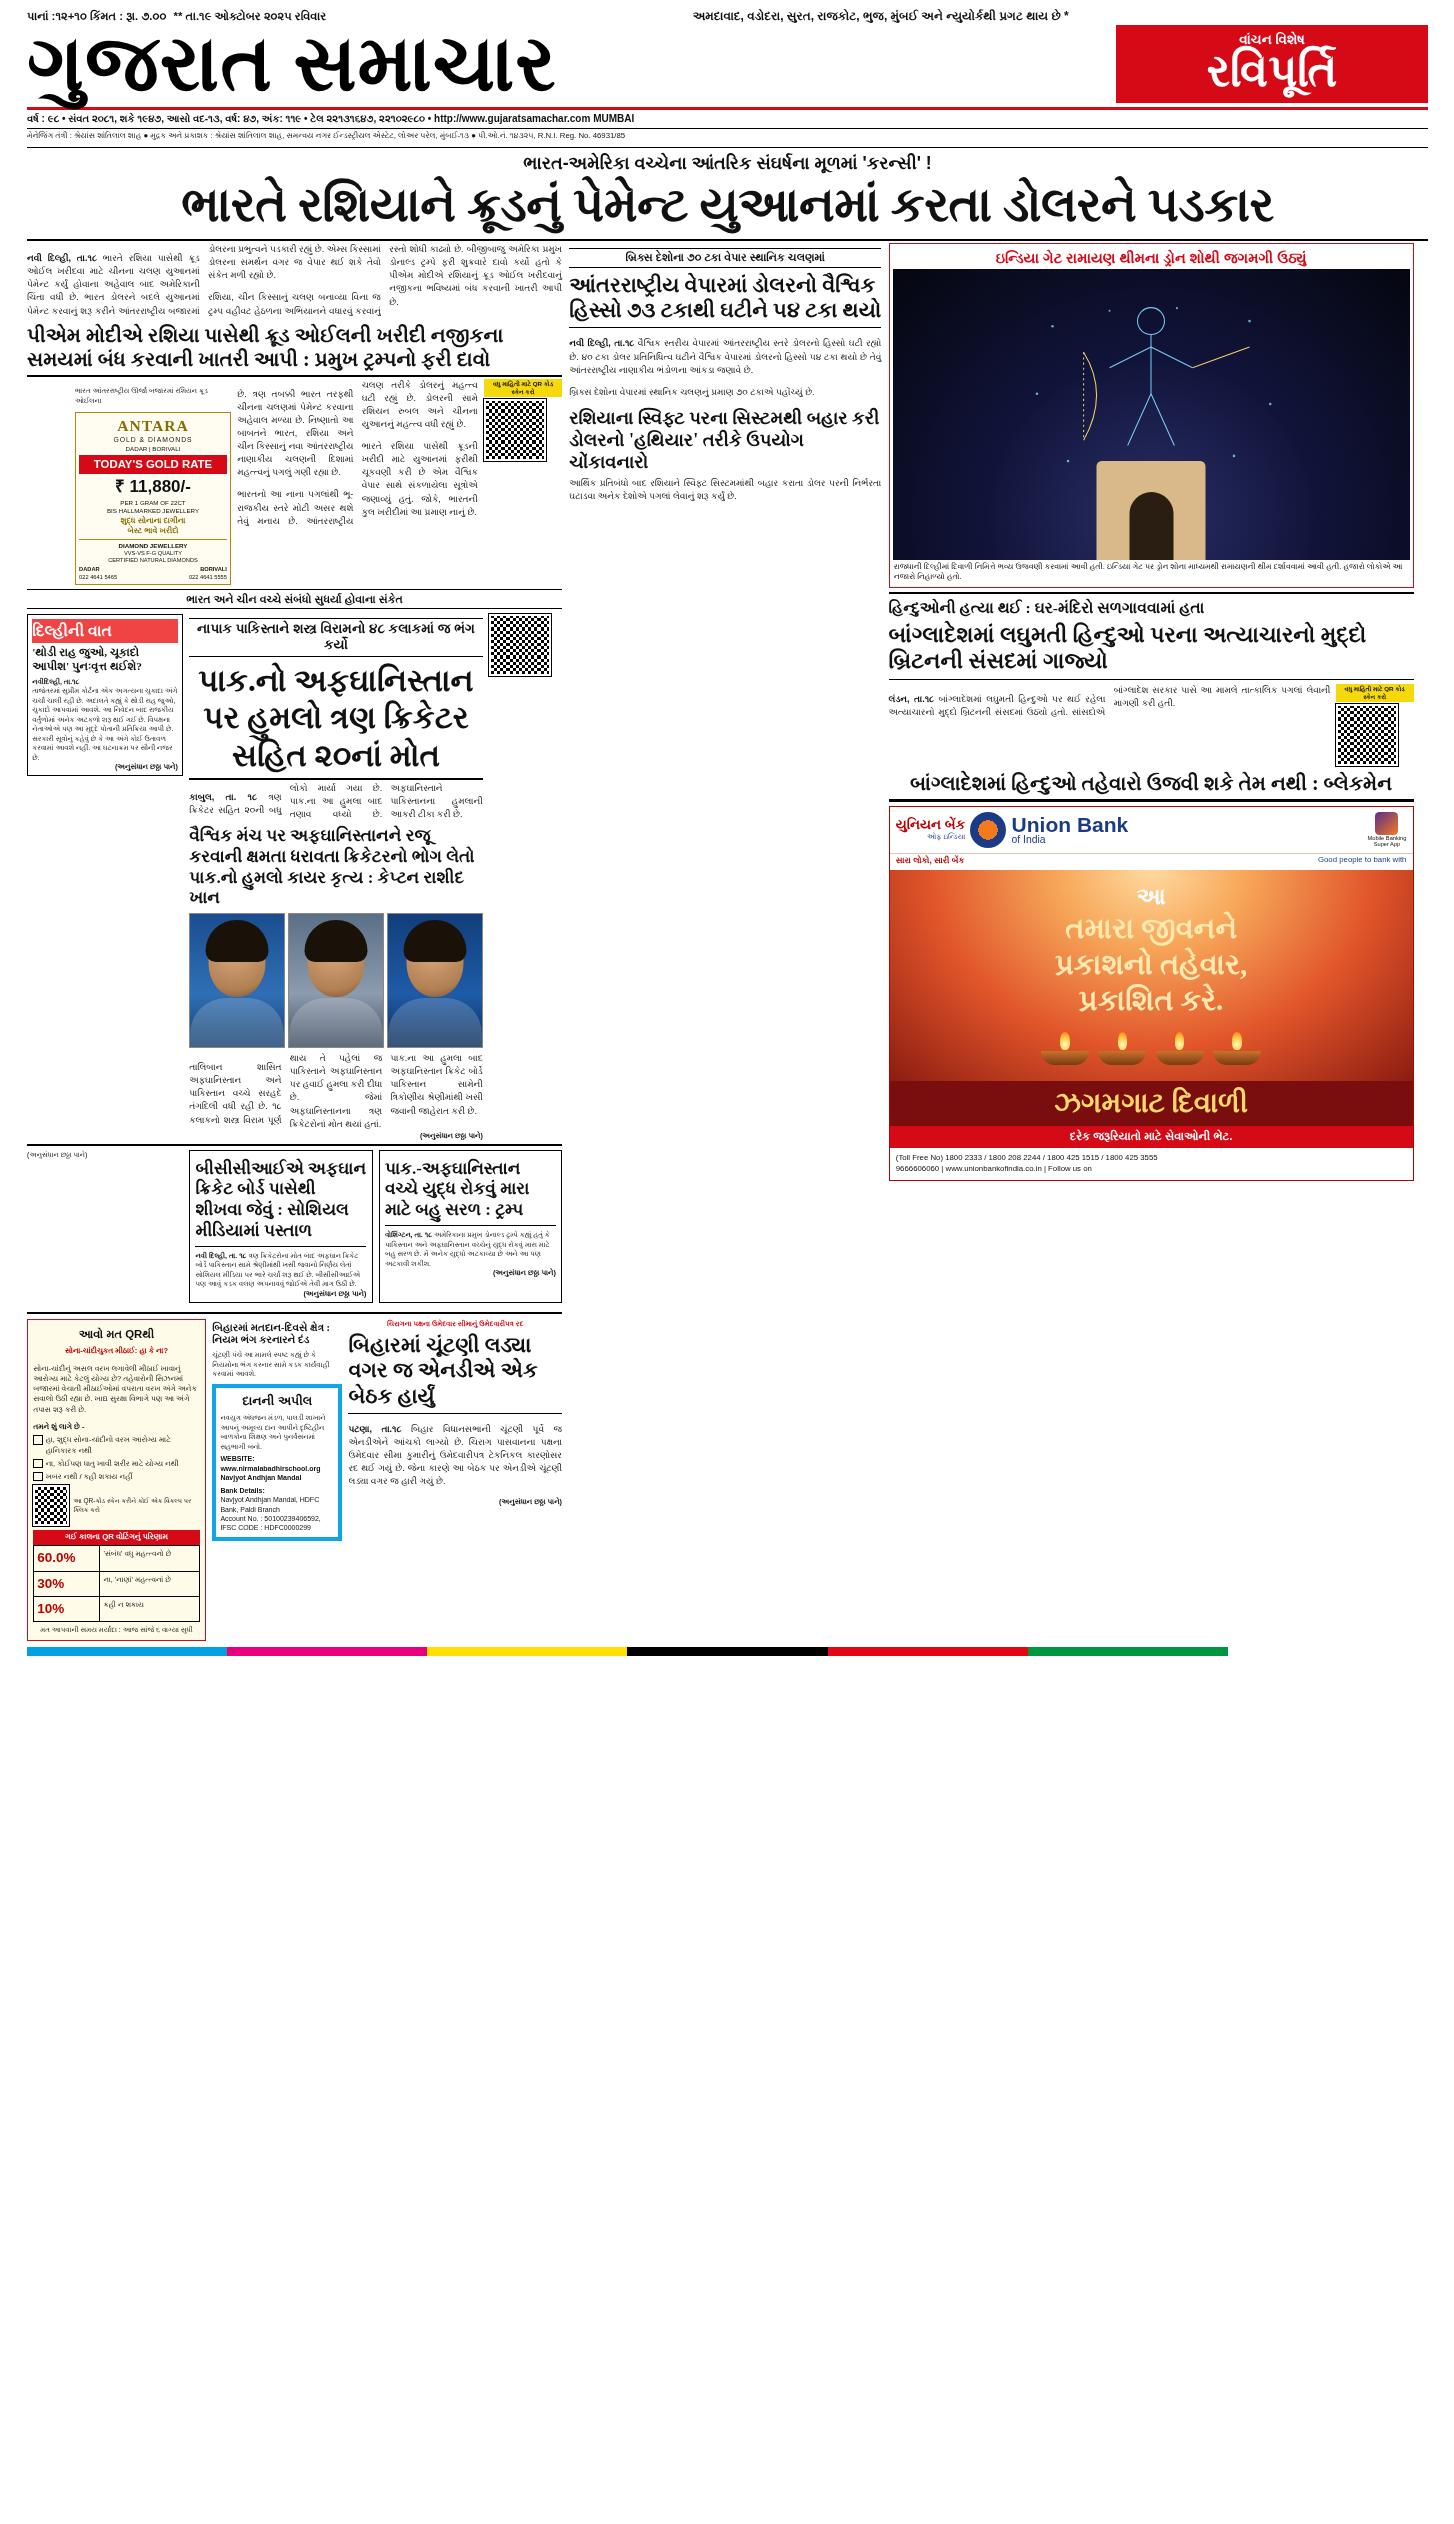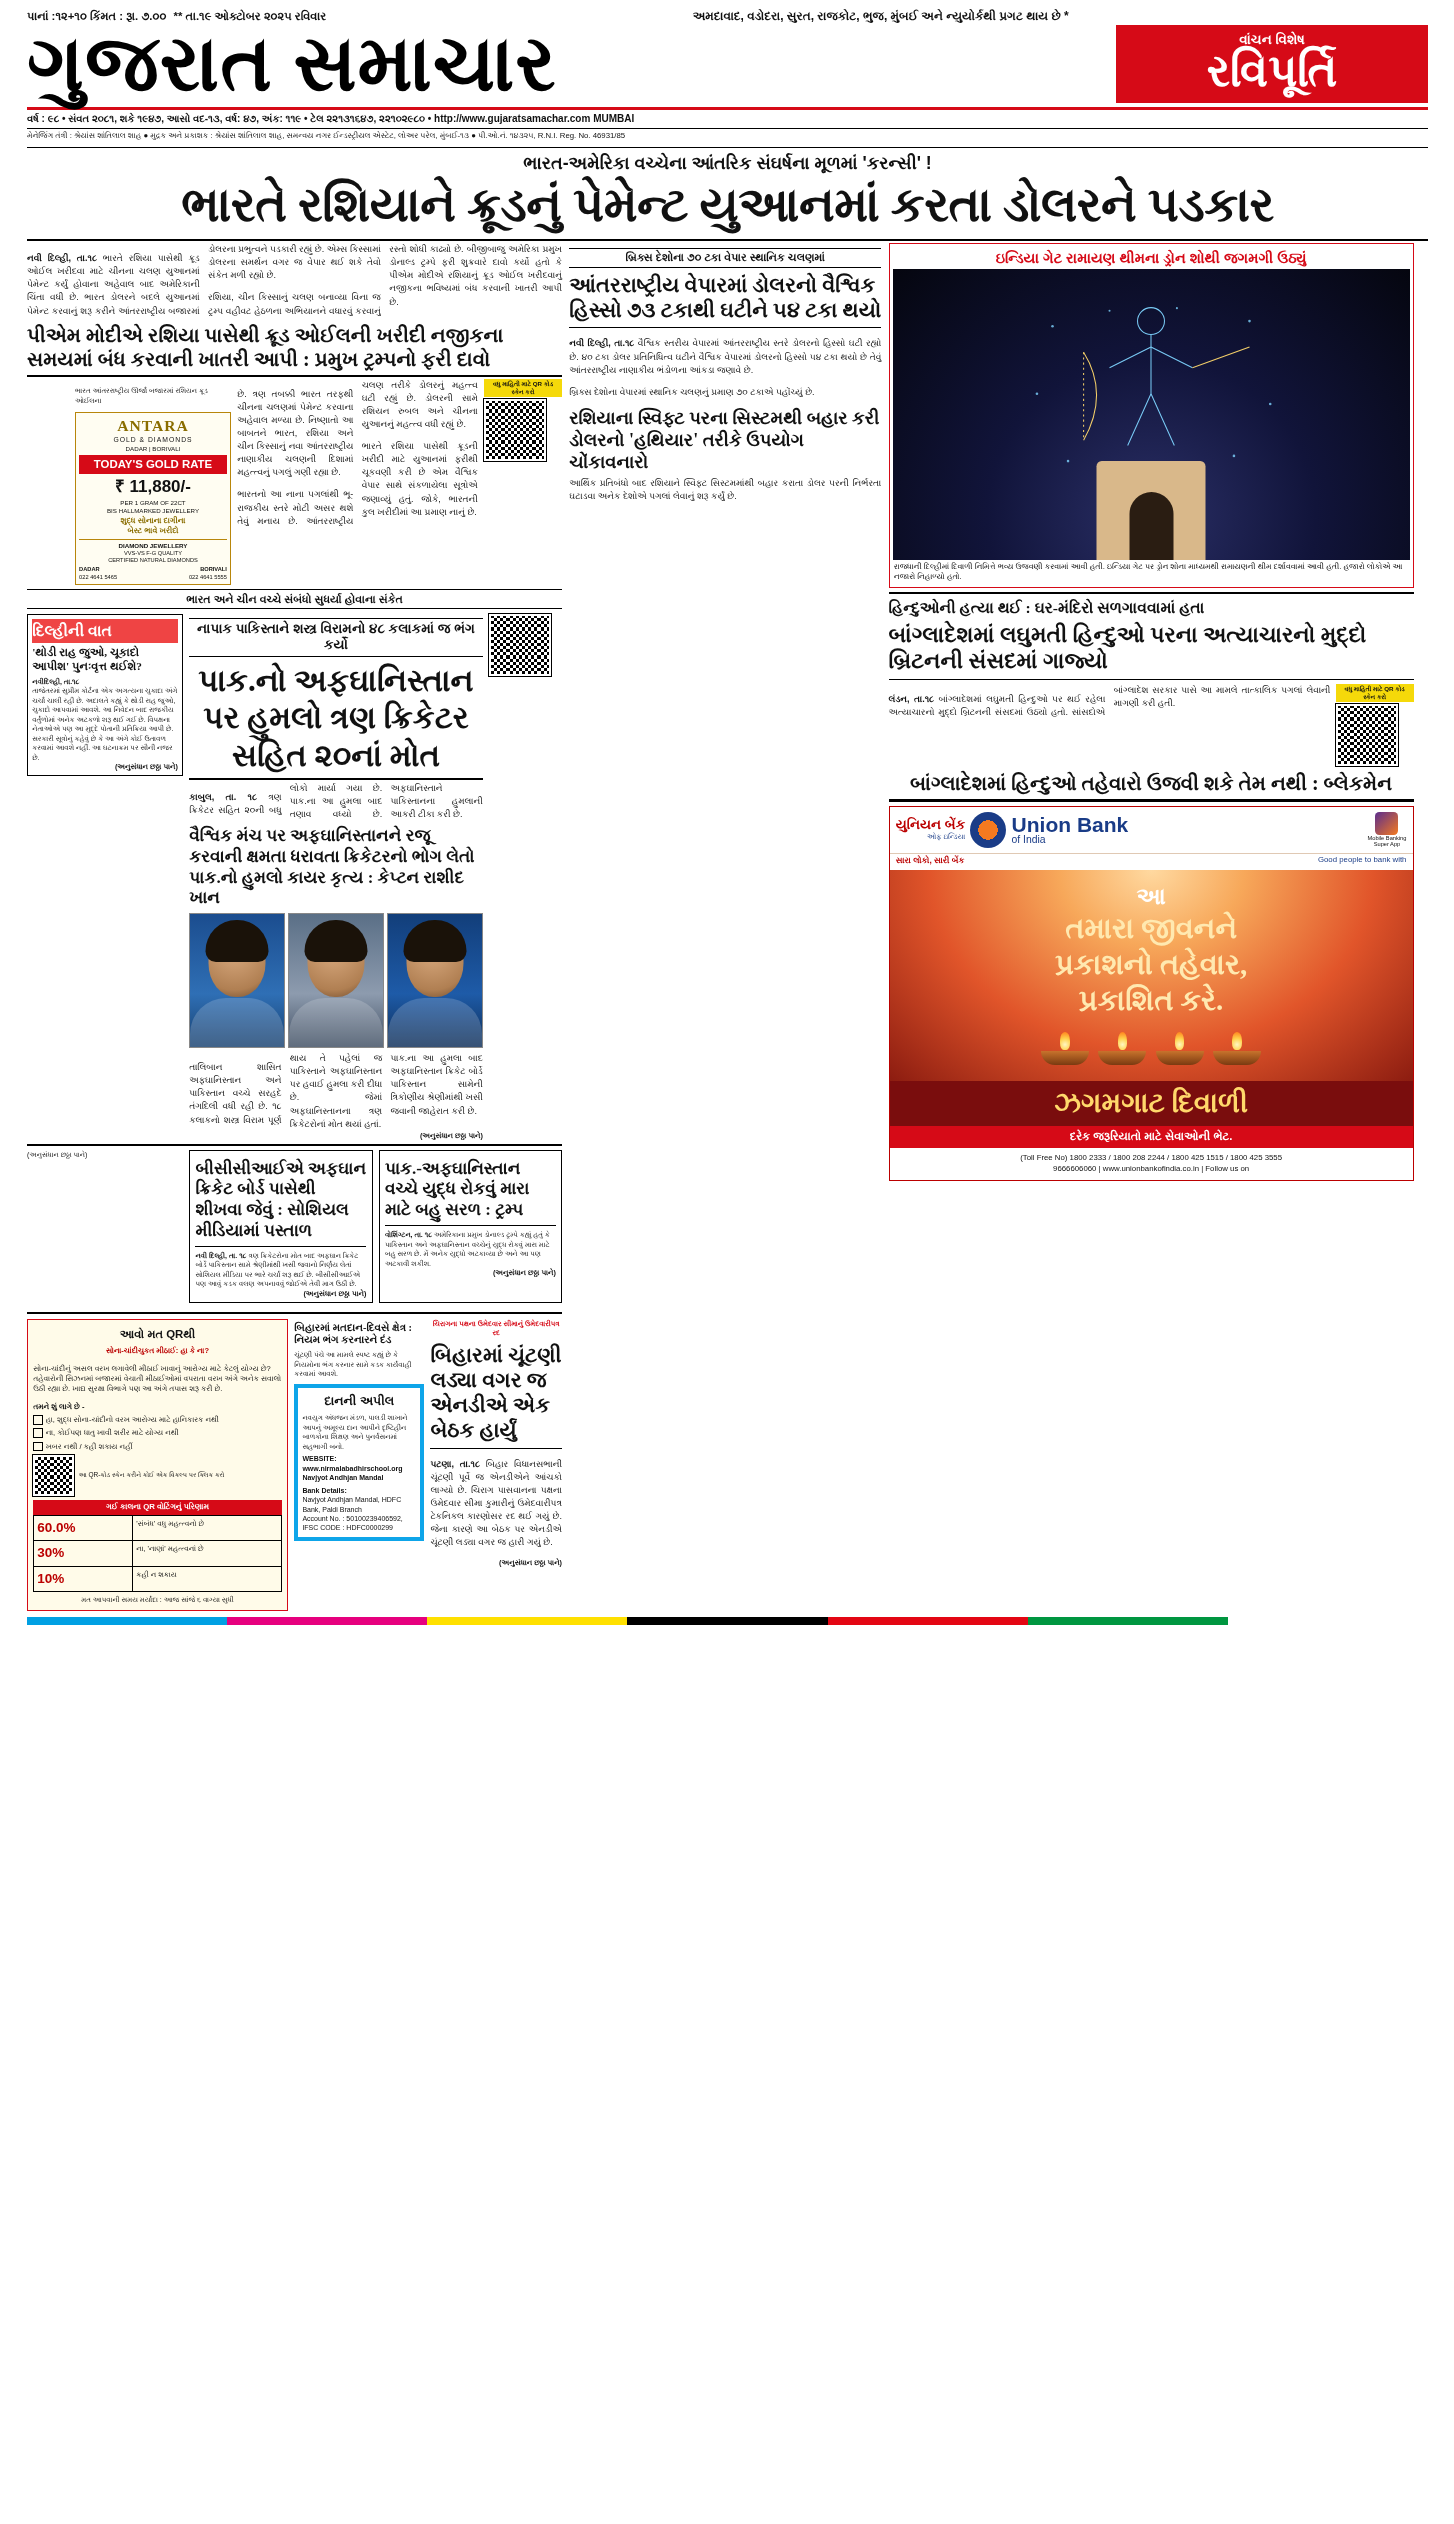--- a/index.html
+++ b/index.html
@@ -287,21 +287,21 @@
   .diya-panel .line2 { font-family:"Liberation Serif",serif; font-size: 29px; font-weight:bold; color:#ffe9b0; line-height:1.25;}
   .diyas { display:flex; justify-content:center; gap:9.4px; margin-top: 13.5px;}
   .diya { width: 48px; }
   .flame { width: 9.4px; height: 17.7px; margin: 0 auto 1px; border-radius: 50% 50% 40% 40%;
            background: radial-gradient(circle at 50% 70%, #fff6c2 0%, #ffd24d 45%, #ff7a18 100%); }
   .bowl { height: 14.5px; border-radius: 0 0 24px 24px; background: linear-gradient(180deg,#c8732c,#7a3a11); }
   .jag {
     background: #7a0d0d; color:#ffd86b; text-align:center;
     font-family:"Liberation Serif",serif; font-size: 28px; font-weight:bold; padding: 6.2px 0;
   }
-  .ub-foot { background:#fff; padding:5.2px 6.2px; font-size:7.8px; line-height:1.4;text-align:center; }
+  .ub-foot { background:#fff; padding:5.2px 6.2px; font-size:7.8px; line-height:1.4; }
   .ub-strip { background:#d60a17; color:#fff; text-align:center; font-size:11.4px; font-weight:bold; padding:4.2px 0;}
 
   
   .qrad {
     border: 1.6px solid #d60a17; background:#fffbe9; padding: 5.2px; font-size: 7.5px; line-height:1.35;
   }
   .qrad h3 { font-size: 11.4px; margin: 2.1px 0 4.2px; text-align:center; }
   .qrad .opt { display:flex; align-items:flex-start; gap:3.1px; margin: 3.1px 0; }
   .qrad .sq { width:9.4px;height:9.4px;border:1px solid #000; flex:none; }
   .qrad table { width:100%; border-collapse: collapse; font-size: 7.3px; }
@@ -481,21 +481,21 @@
           <div class="hrule"></div>
           <div class="tiny"><span class="bold">વોશિંગ્ટન, તા. ૧૮</span>
             <span>અમેરિકાના પ્રમુખ ડોનાલ્ડ ટ્રમ્પે કહ્યું હતું કે પાકિસ્તાન અને અફઘાનિસ્તાન વચ્ચેનું યુદ્ધ રોકવું મારા માટે બહુ સરળ છે. મેં અનેક યુદ્ધો અટકાવ્યા છે અને આ પણ અટકાવી શકીશ.</span></div>
           <div class="contd">(અનુસંધાન છઠ્ઠા પાને)</div>
         </div>
       </div>
 
       <div class="hr-black" style="margin:4.2px 0"></div>
 
       <div style="display:flex; gap:6.2px; align-items:flex-start;">
-        <div style="width:261px;">
+        <div style="width:179px;">
           <div class="qrad">
             <h3>આવો મત QRથી</h3>
             <div class="bold center" style="color:#b00;">સોના-ચાંદીચુકત મીઠાઈ: હા કે ના?</div>
             <p>સોના-ચાંદીનું અસલ વરખ લગાવેલી મીઠાઈ ખાવાનું આરોગ્ય માટે કેટલું યોગ્ય છે? તહેવારોની સિઝનમાં બજારમાં વેચાતી મીઠાઈઓમાં વપરાતા વરખ અંગે અનેક સવાલો ઉઠી રહ્યા છે. ખાદ્ય સુરક્ષા વિભાગે પણ આ અંગે તપાસ શરૂ કરી છે.</p>
             <div class="bold">તમને શું લાગે છે -</div>
             <div class="opt">
               <div class="sq"></div>
               <span>હા, શુદ્ધ સોના-ચાંદીનો વરખ આરોગ્ય માટે હાનિકારક નથી</span>
             </div>
             <div class="opt">

